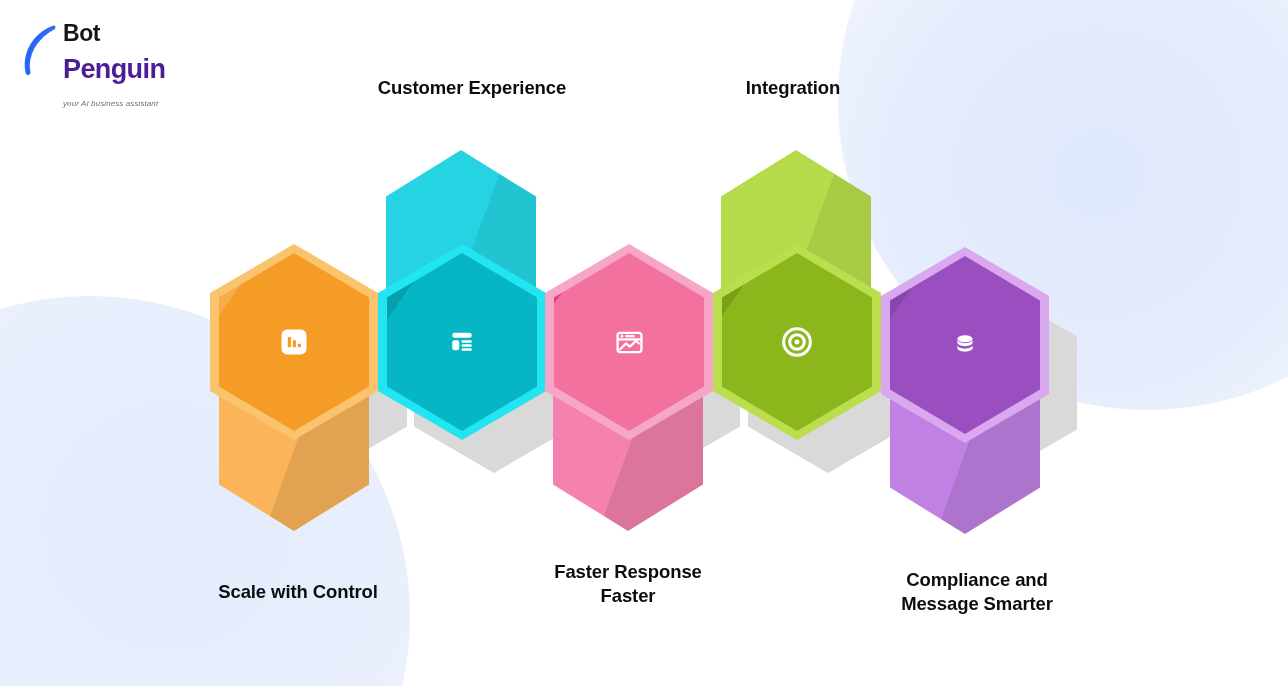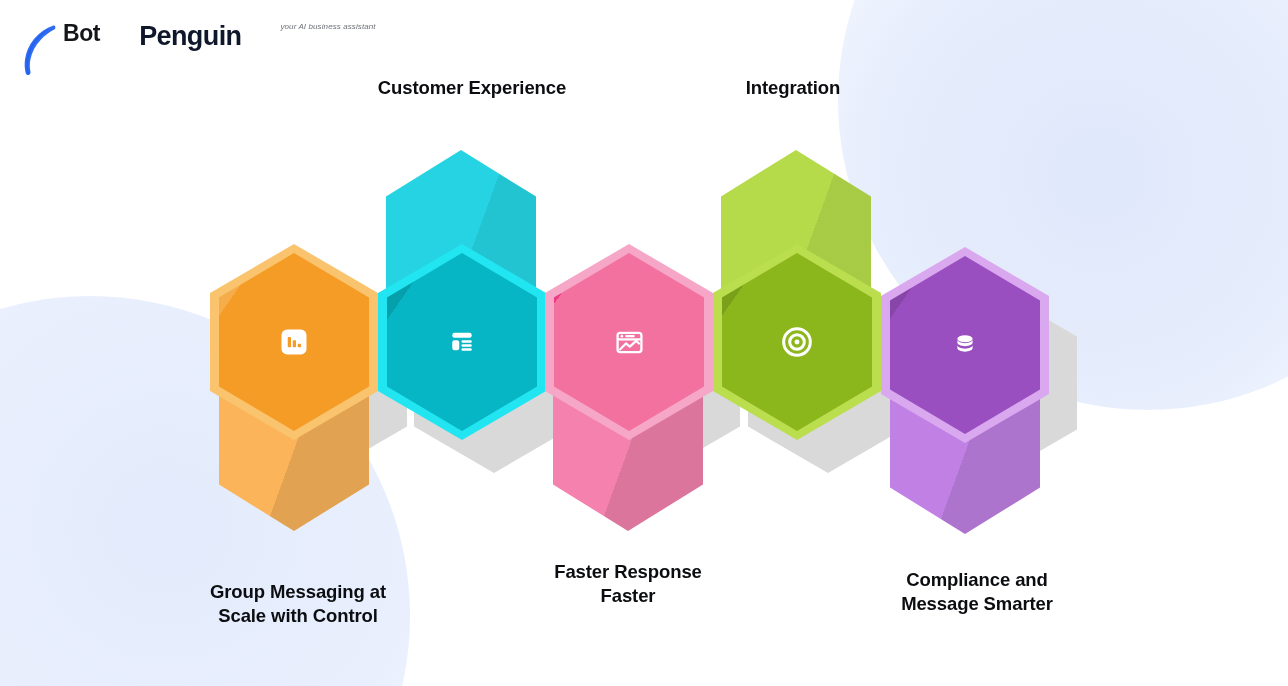--- a/index.html
+++ b/index.html
@@ -47,40 +47,40 @@
   .logo {
     position: absolute;
     left: 22px;
     top: 22px;
     z-index: 20;
     display: flex;
     align-items: flex-start;
     gap: 7px;
   }
   .logo-mark { width: 34px; height: 52px; flex: none; margin-top: 2px; }
-  .logo-text { display: flex; flex-direction: row; line-height: 1; gap: 39px; }
+  .logo-text { display: flex; flex-direction: column; line-height: 1; }
   .logo-bot {
     font-size: 23px;
     font-weight: bold;
     color: #15161a;
     letter-spacing: -0.4px;
   }
   .logo-peng {
     font-size: 27px;
     font-weight: bold;
-    color: #0f172a;
+    color: #4c1d95;
     letter-spacing: -0.6px;
-    margin-top: 1px;
+    margin-top: 11px;
     text-align: right;
   }
   .logo-tag {
     font-size: 8px;
     color: #6d7178;
     font-style: italic;
-    margin-top: 1px;
+    margin-top: 17px;
     letter-spacing: 0.1px;
   }
 
   
   .stage {
     position: absolute;
     left: 0;
     top: 0;
     width: 1288px;
     height: 686px;
@@ -243,21 +243,20 @@
 
   <div class="caption" style="left:342px; top:76px; width:260px;">
     <div>Customer Experience</div>
   </div>
 
   <div class="caption" style="left:676px; top:76px; width:234px;">
     <div>Integration</div>
   </div>
 
   <div class="caption" style="left:170px; top:580px; width:256px;">
-    <div>Group Messaging at</div>
     <div>Scale with Control</div>
   </div>
 
   <div class="caption" style="left:513px; top:560px; width:230px;">
     <div>Faster Response</div>
     <div>Faster</div>
   </div>
 
   <div class="caption" style="left:862px; top:568px; width:230px;">
     <div>Compliance and</div>

